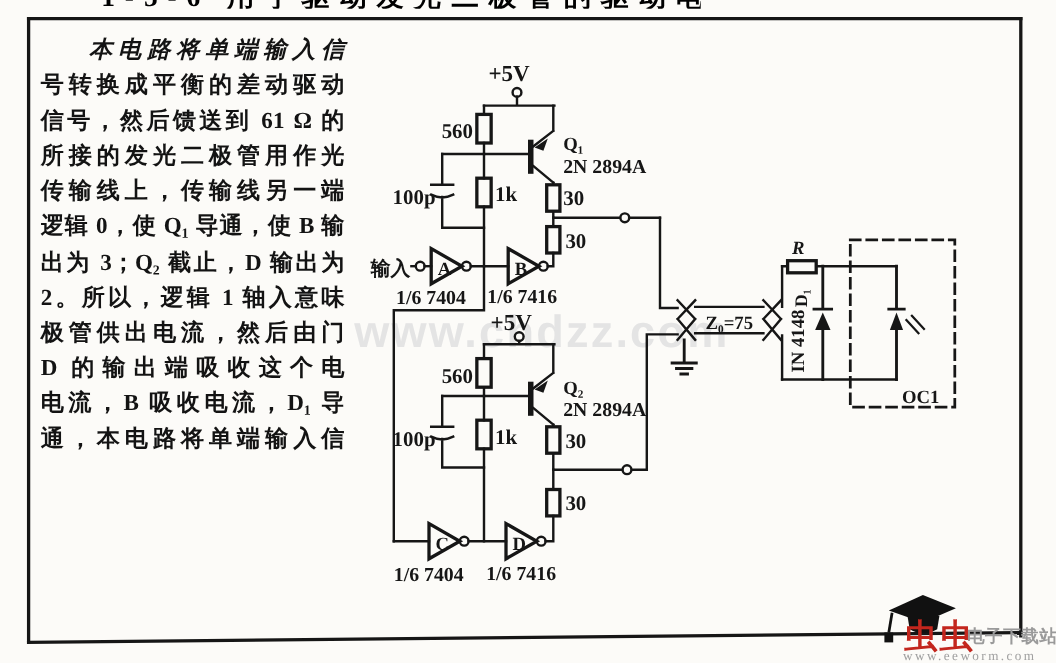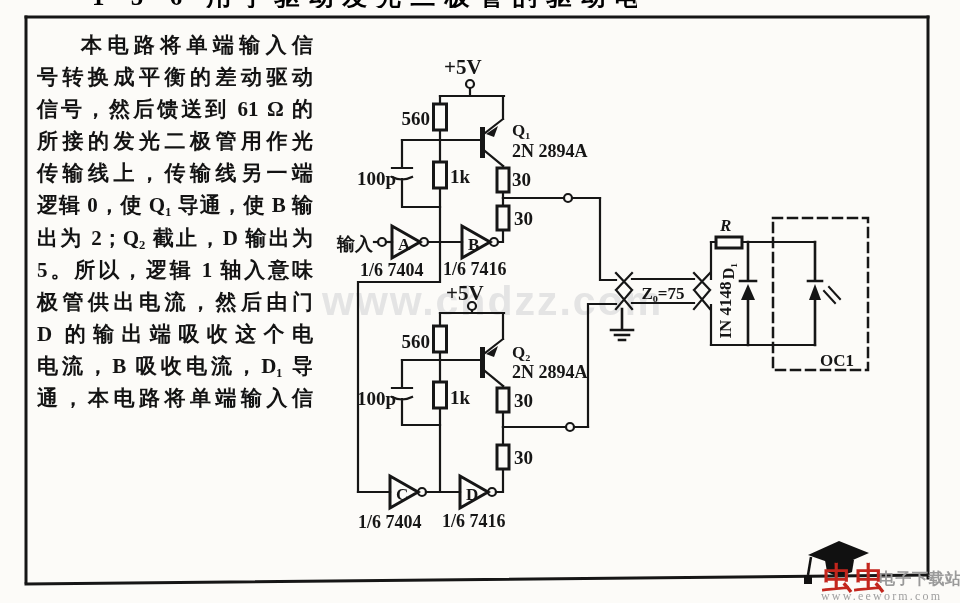--- a/index.html
+++ b/index.html
@@ -9,21 +9,21 @@
   .heading-clip{position:absolute;left:92px;top:0;width:545px;height:8px;overflow:hidden;}
   .heading-clip .heading-text{font-size:25px;font-weight:700;letter-spacing:9px;margin-top:-20px;
         color:#000;white-space:nowrap;font-family:"Liberation Serif",serif;}
   
   .watermark{position:absolute;left:322px;top:278px;font-size:41px;font-weight:700;
         letter-spacing:2px;color:#e4e4e4;font-family:"Liberation Sans",sans-serif;z-index:1;}
   
   .desc{position:absolute;left:37px;top:29px;width:276px;z-index:3;color:#131313;}
   .desc .line{font-size:21px;font-weight:700;line-height:32.1px;white-space:nowrap;
         text-align:justify;text-align-last:justify;}
-  .desc .line.first{padding-left:44px;}
+  .desc .line.first{padding-left:44px;font-style:italic;}
   svg.schematic{position:absolute;left:0;top:0;z-index:2;}
   svg.logo{position:absolute;left:795px;top:534px;z-index:4;}
   text{font-family:"Liberation Serif","DejaVu Serif",serif;}
 </style>
 </head>
 <body>
 
 <div class="page">
 
   <div class="heading-clip">
@@ -32,22 +32,22 @@
 
   <div class="watermark">www.chdzz.com</div>
 
   <div class="desc">
     <div class="line first">本电路将单端输入信</div>
     <div class="line">号转换成平衡的差动驱动</div>
     <div class="line">信号，然后馈送到 61 Ω 的</div>
     <div class="line">所接的发光二极管用作光</div>
     <div class="line">传输线上，传输线另一端</div>
     <div class="line">逻辑 0，使 Q₁ 导通，使 B 输</div>
-    <div class="line">出为 2；Q₂ 截止，D 输出为</div>
-    <div class="line">5。所以，逻辑 1 轴入意味</div>
+    <div class="line">出为 3；Q₂ 截止，D 输出为</div>
+    <div class="line">2。所以，逻辑 1 轴入意味</div>
     <div class="line">极管供出电流，然后由门</div>
     <div class="line">D 的输出端吸收这个电</div>
     <div class="line">电流，B 吸收电流，D₁ 导</div>
     <div class="line">通，本电路将单端输入信</div>
   </div>
 
   <svg class="schematic" width="960" height="603" viewBox="0 0 960 603" stroke="#161616" fill="none" stroke-width="2.2" stroke-linecap="square">
 
     <g stroke-width="3">
       <path d="M26,17 H928"></path>

